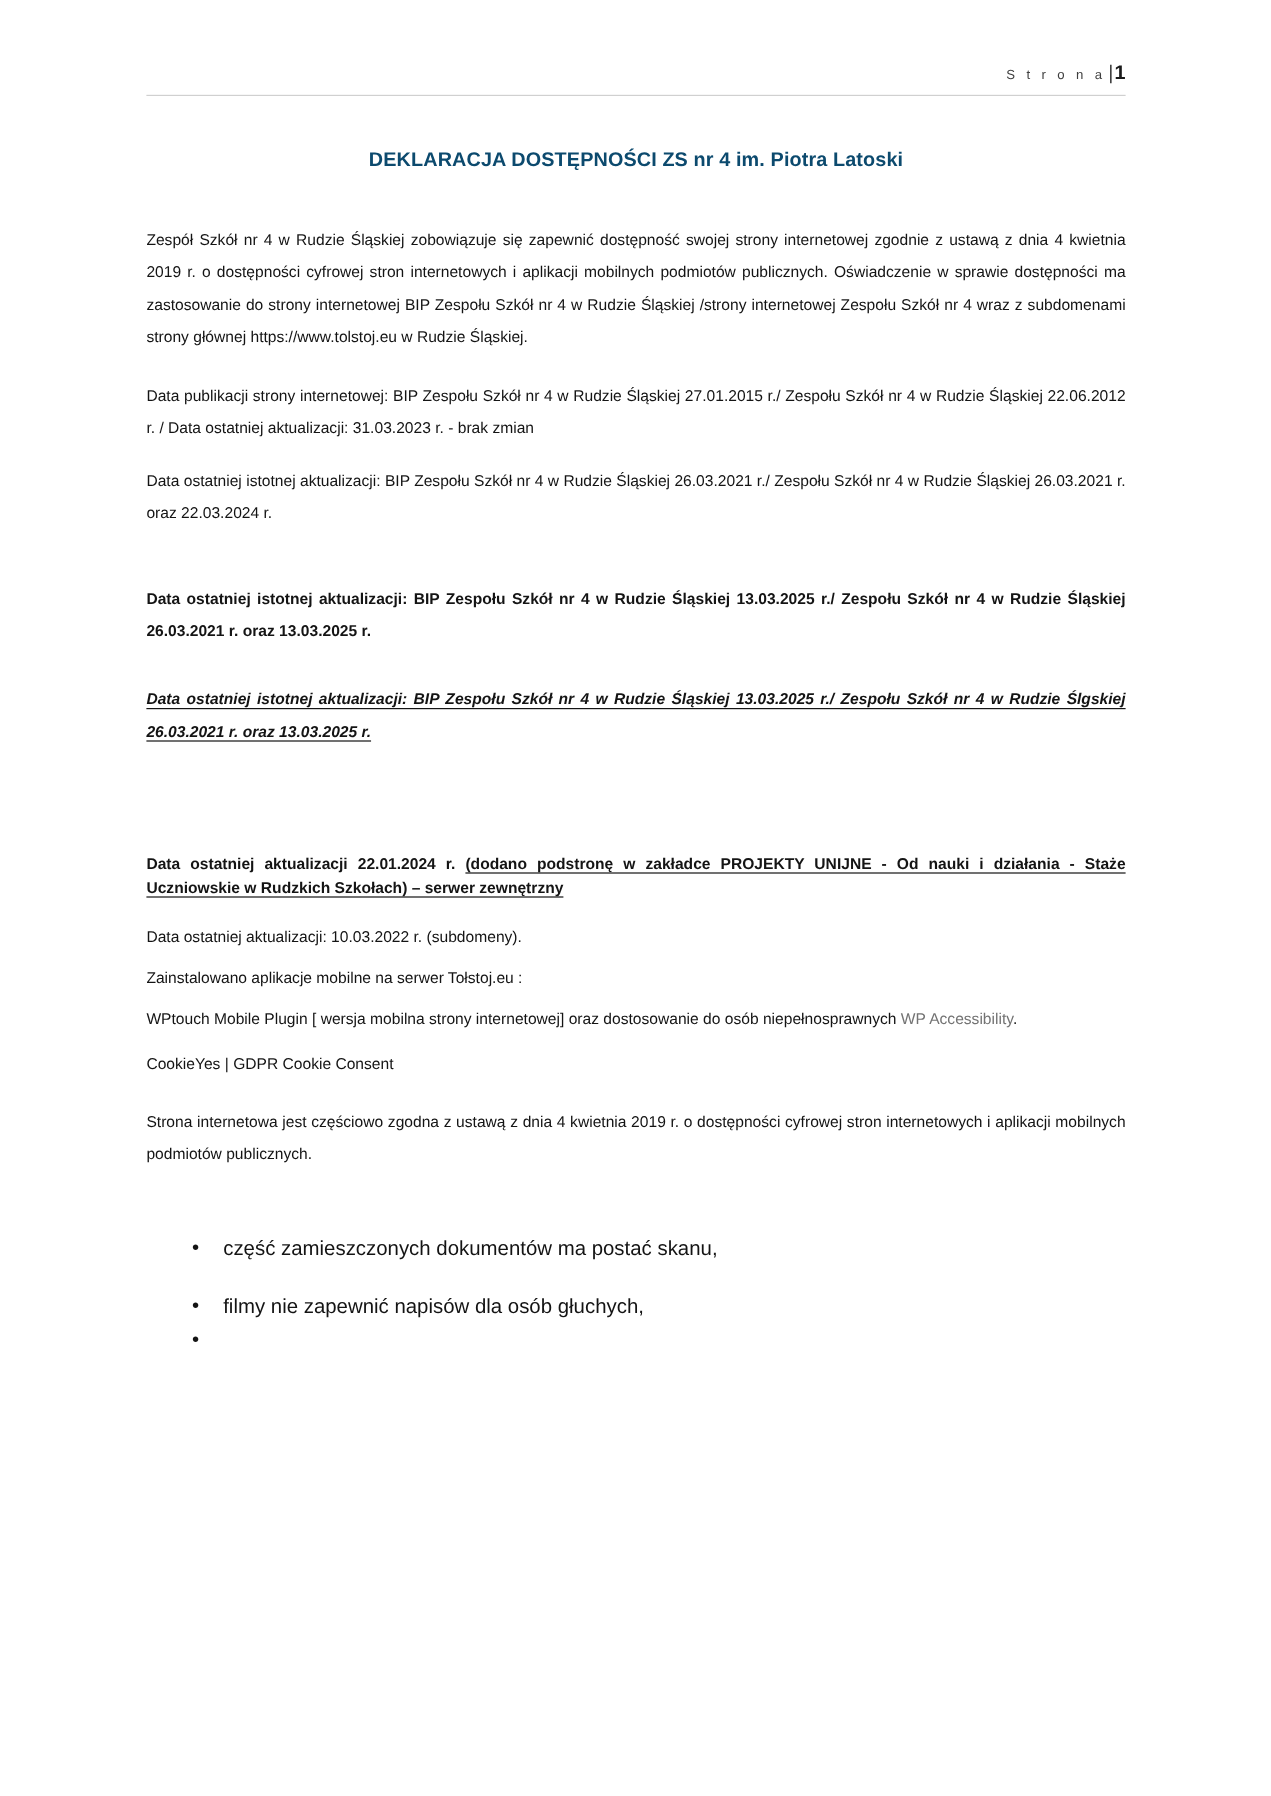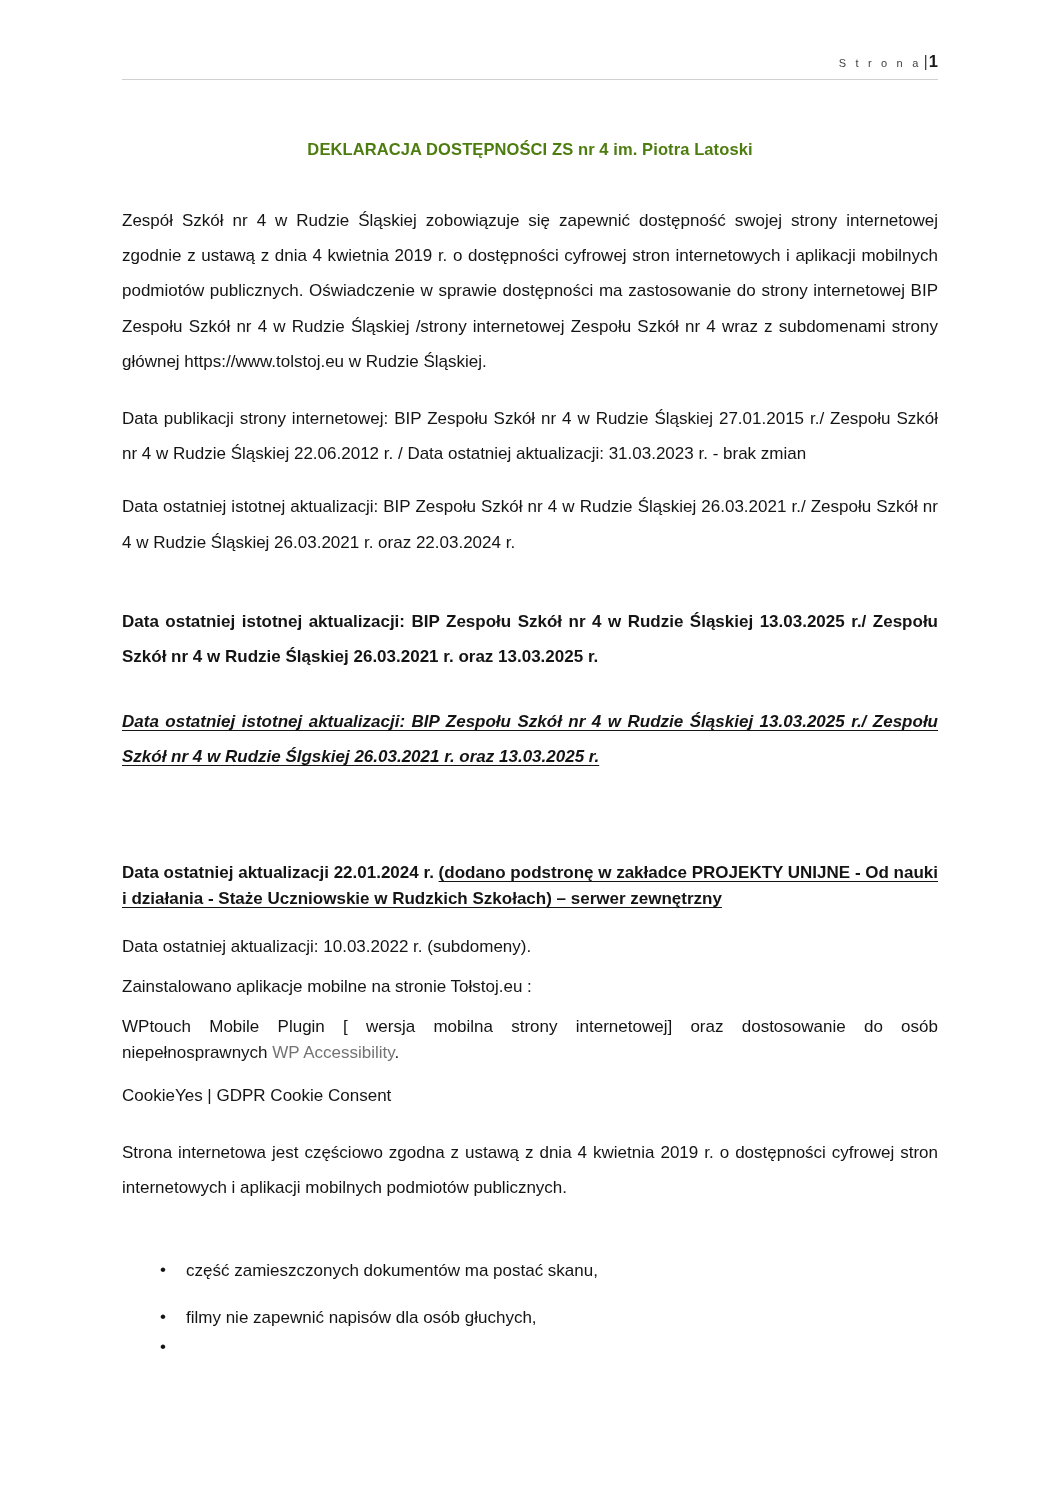--- a/index.html
+++ b/index.html
@@ -58,27 +58,27 @@
     left: 122px;
     top: 118px;
     width: 816px;
   }
 
   .doc-title {
     text-align: center;
     font-size: 16.5px;
     font-weight: bold;
     letter-spacing: 0.1px;
-    margin: 16px 0 0 0;
+    margin: 0 0 0 0;
     padding-top: 6px;
-    color: #4d7c0f;
+    color: #0c4a6e;
   }
 
   p.body-par {
-    font-size: 17px;
+    font-size: 13px;
     line-height: 2.07;
     text-align: justify;
     text-justify: inter-word;
     margin: 0;
     color: #141414;
   }
 
   p.tight {
     line-height: 1.52;
   }
@@ -163,21 +163,21 @@
     <div class="sp-86"></div>
 
     <p class="body-par tight b"><span>Data ostatniej aktualizacji 22.01.2024 r.  </span><span class="u">(dodano podstronę w zakładce PROJEKTY UNIJNE - Od nauki i działania - Staże Uczniowskie w Rudzkich Szkołach) – serwer zewnętrzny</span></p>
 
     <div class="sp-22"></div>
 
     <p class="body-par tight">Data ostatniej aktualizacji: 10.03.2022 r. (subdomeny).</p>
 
     <div class="sp-14"></div>
 
-    <p class="body-par tight">Zainstalowano aplikacje mobilne na stronie Tołstoj.eu :</p>
+    <p class="body-par tight">Zainstalowano aplikacje mobilne na serwer Tołstoj.eu :</p>
 
     <div class="sp-14"></div>
 
     <p class="body-par tight"><span>WPtouch Mobile Plugin [ wersja mobilna strony internetowej] oraz dostosowanie do osób niepełnosprawnych </span><span class="muted">WP Accessibility</span><span>.</span></p>
 
     <div class="sp-18"></div>
 
     <p class="body-par tight">CookieYes | GDPR Cookie Consent</p>
 
     <div class="sp-26"></div>

